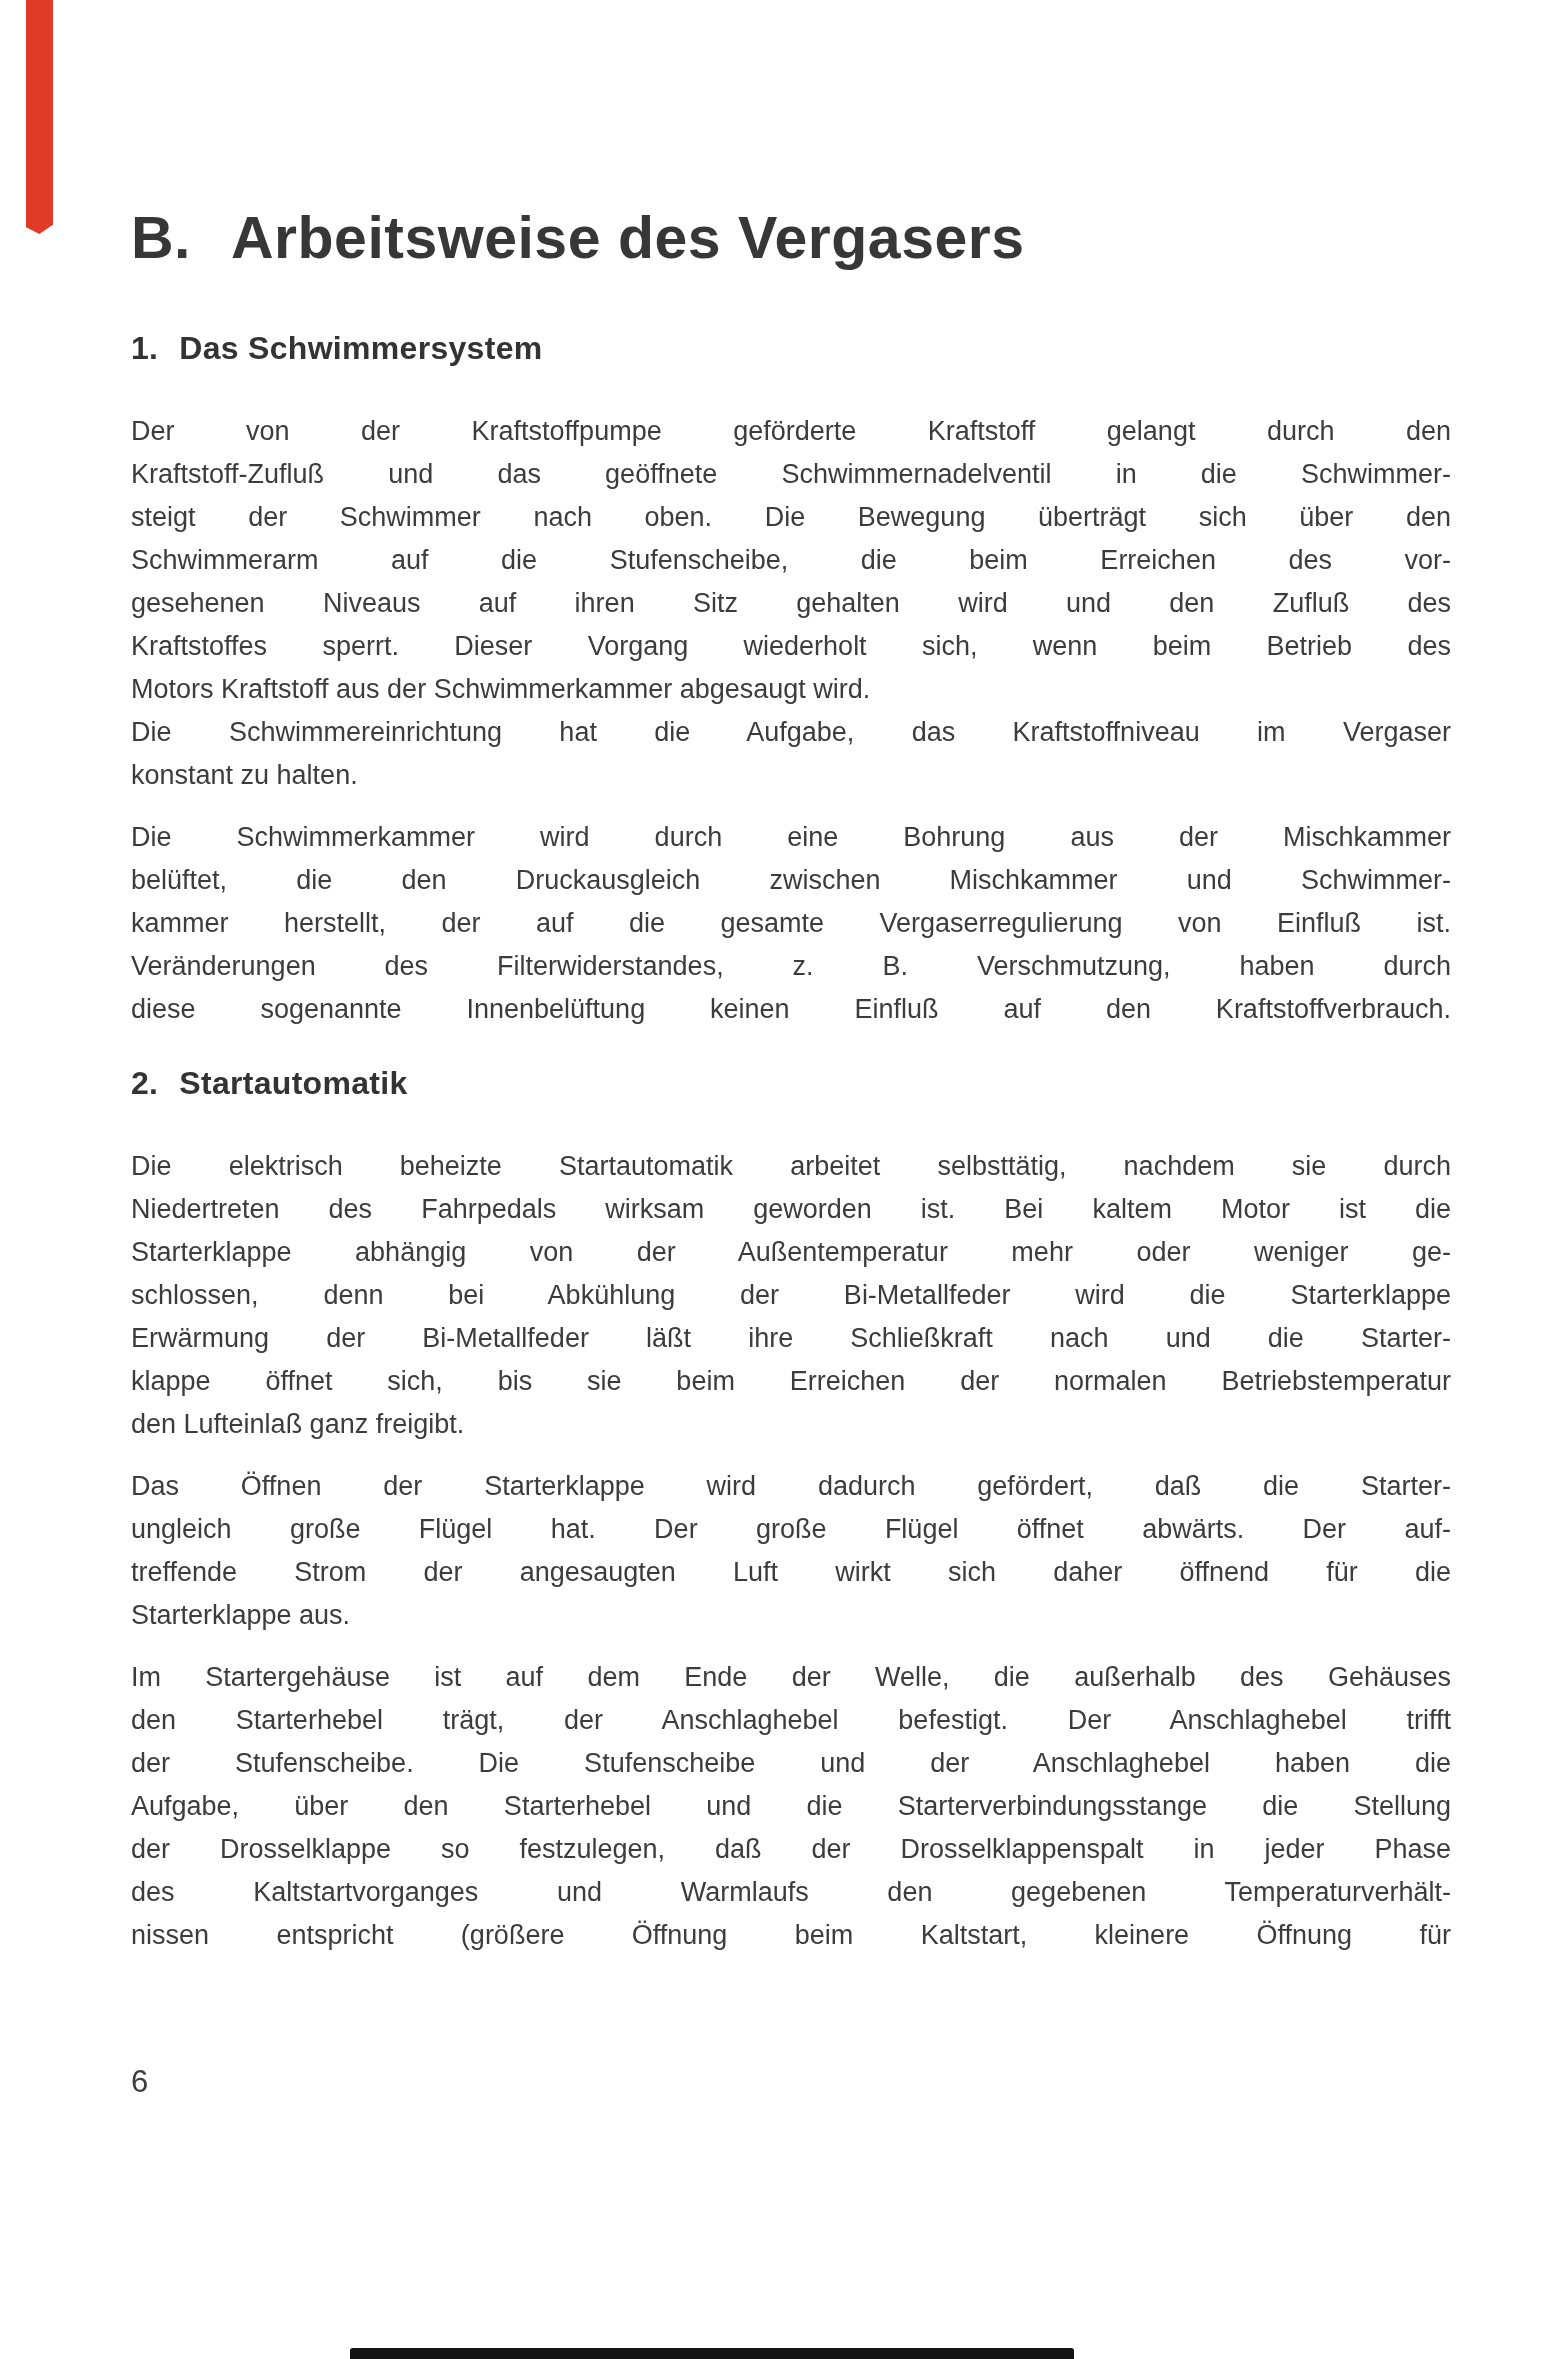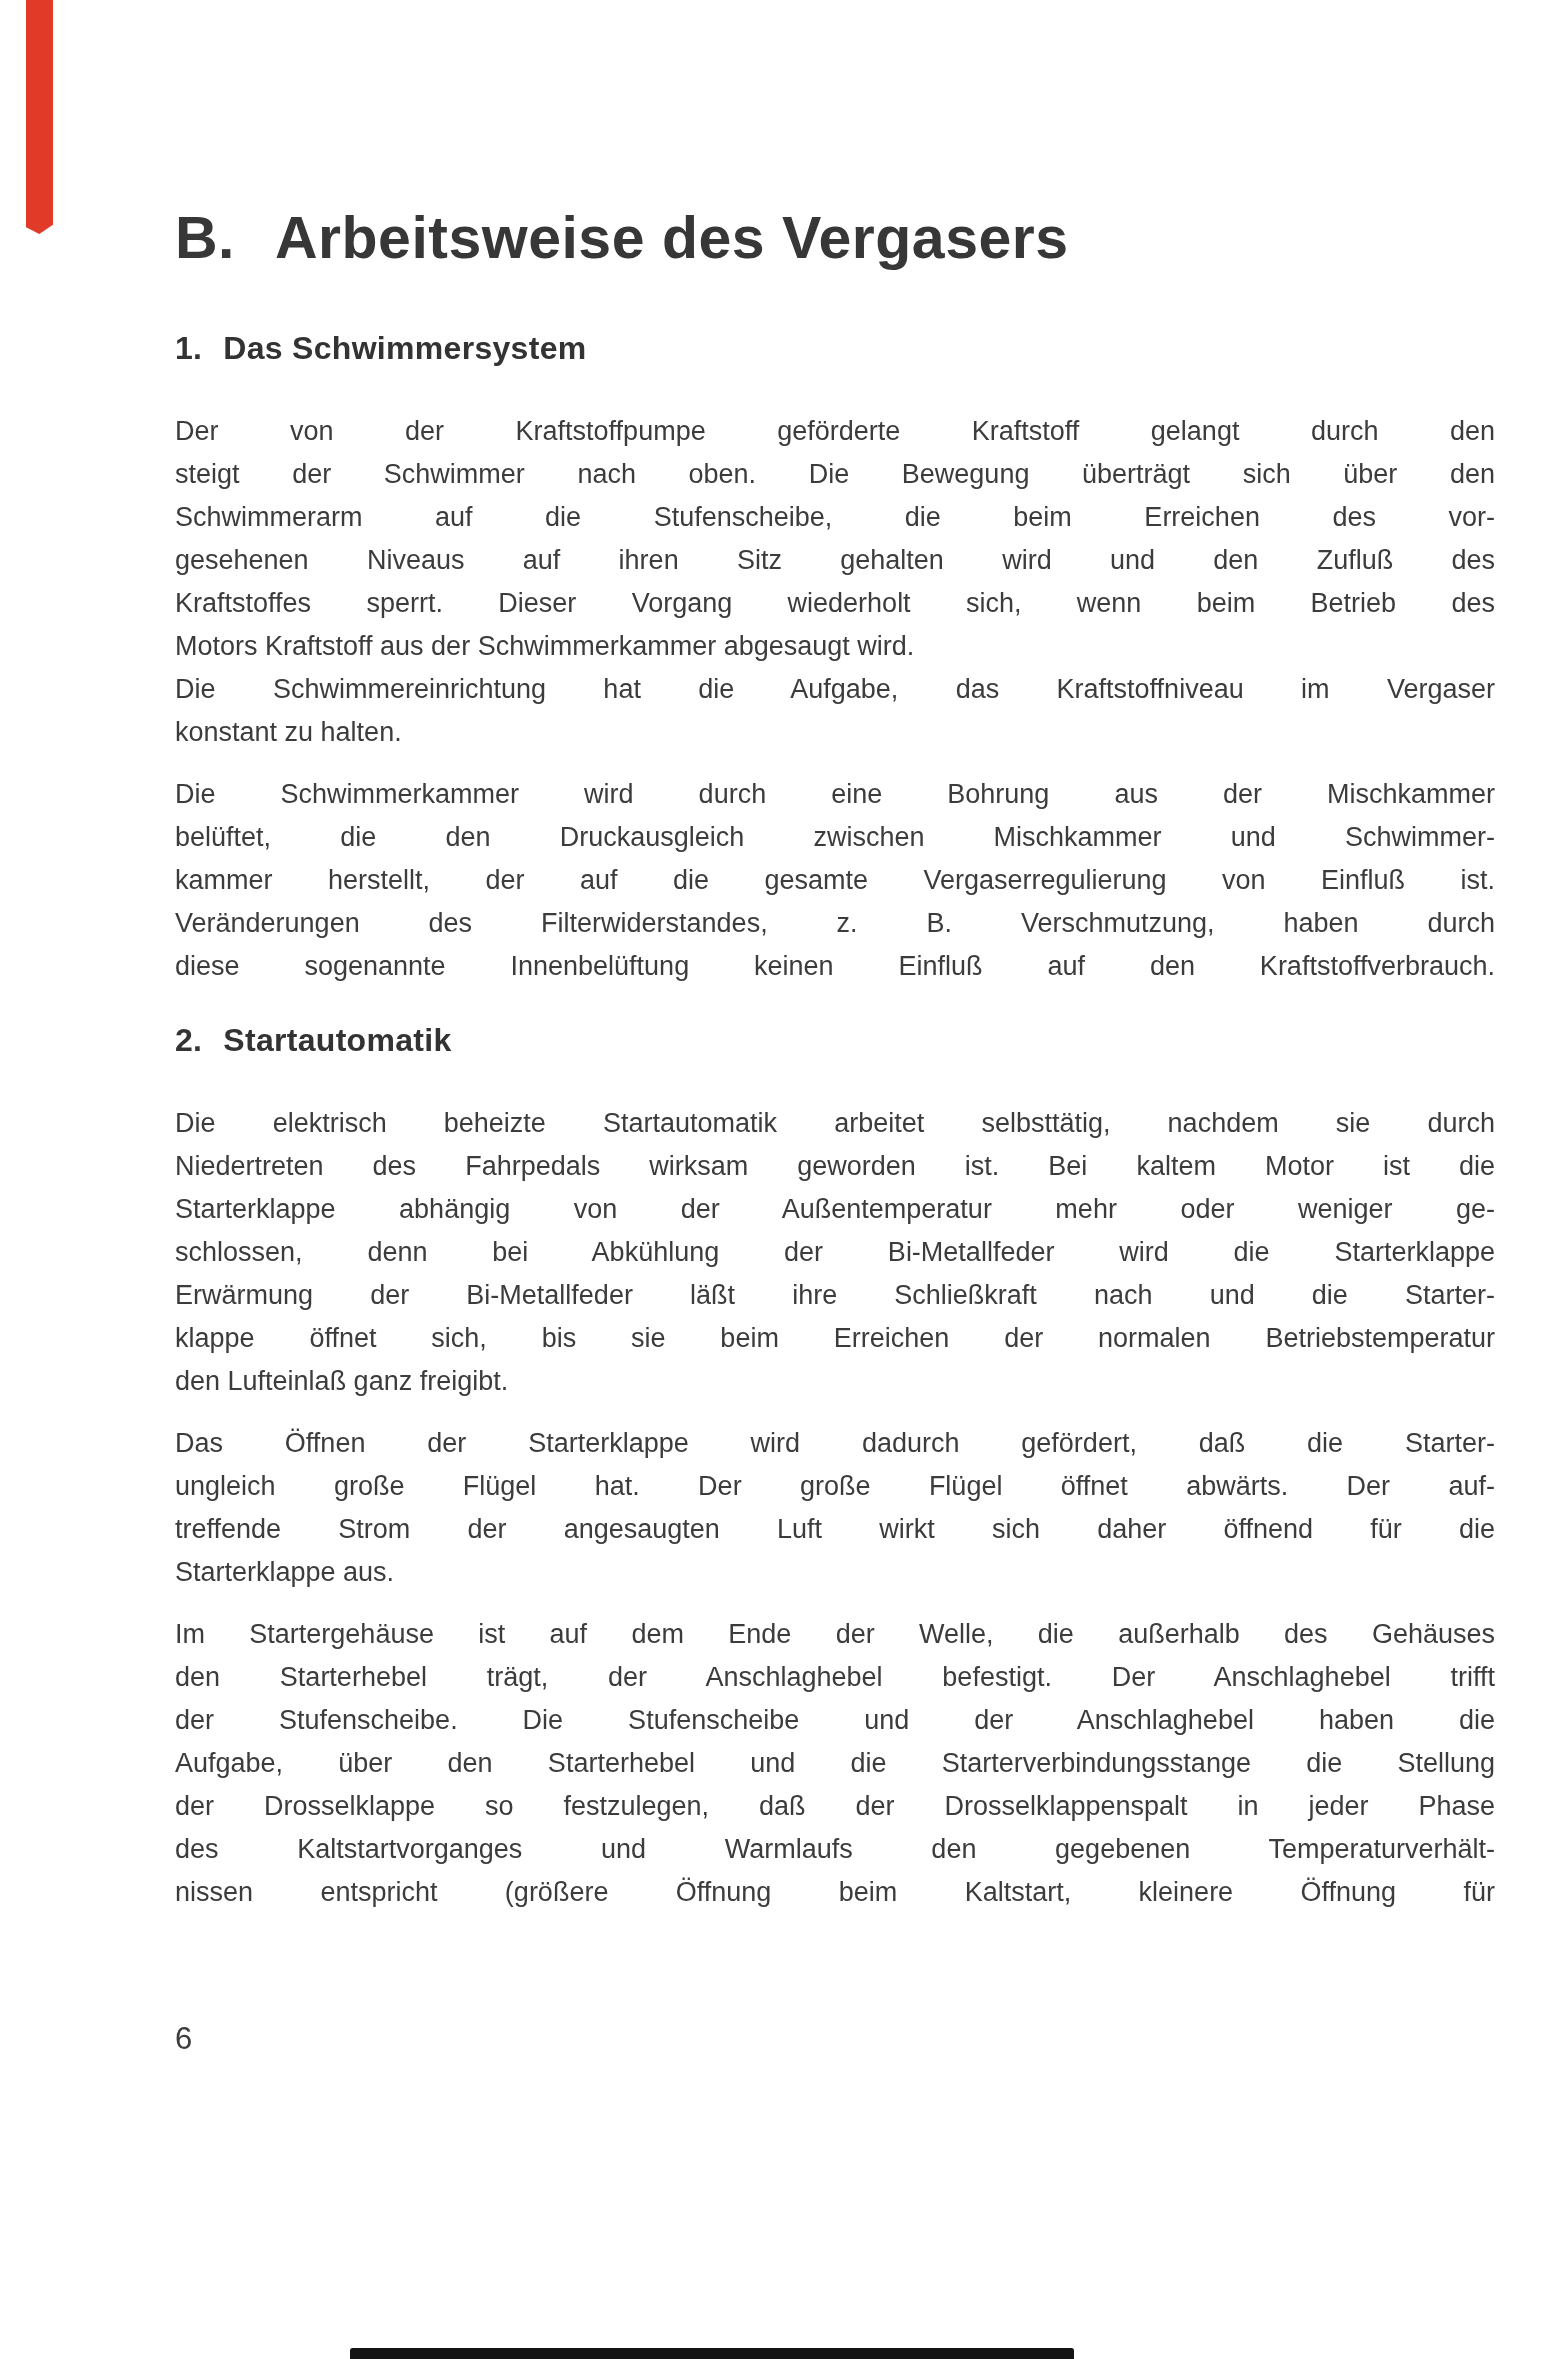--- a/index.html
+++ b/index.html
@@ -10,21 +10,21 @@
     overflow: hidden;
     font-family: "Liberation Sans", "DejaVu Sans", sans-serif;
     color: #3c3c3c;
   }
   .red-mark {
     position: absolute; left: 25.6px; top: 0;
     width: 27.4px; height: 234px;
     clip-path: polygon(0 0, 100% 0, 100% 96%, 50% 100%, 0 97%);
   }
   .content {
-    position: absolute; left: 131px; top: 206px; width: 1320px; margin-left: 44px;
+    position: absolute; left: 131px; top: 206px; width: 1320px;
   }
   .doc-title {
     margin: 0 0 59px 0;
     font-size: 59px; font-weight: 700; line-height: 64px;
     color: #373737; letter-spacing: 0.5px;
   }
   .doc-title .num { margin-right: 40px; }
   .section-heading {
     margin: 0 0 43px 0;
     font-size: 32px; font-weight: 700; line-height: 38px;
@@ -58,20 +58,21 @@
 <div class="content">
   <h1 class="doc-title">
     <span class="num">B.</span><span>Arbeitsweise des Vergasers</span>
   </h1>
 
   <div>
       <section class="section">
         <h2 class="section-heading"><span class="num">1.</span><span>Das Schwimmersystem</span></h2>
         <div class="para">
           <div class="pline">Der von der Kraftstoffpumpe geförderte Kraftstoff gelangt durch den</div>
+          <div class="pline">Kraftstoff-Zufluß und das geöffnete Schwimmernadelventil in die Schwimmer-</div>
           <div class="pline">steigt der Schwimmer nach oben. Die Bewegung überträgt sich über den</div>
           <div class="pline">Schwimmerarm auf die Stufenscheibe, die beim Erreichen des vor-</div>
           <div class="pline">gesehenen Niveaus auf ihren Sitz gehalten wird und den Zufluß des</div>
           <div class="pline">Kraftstoffes sperrt. Dieser Vorgang wiederholt sich, wenn beim Betrieb des</div>
           <div class="pline short">Motors Kraftstoff aus der Schwimmerkammer abgesaugt wird.</div>
           <div class="pline">Die Schwimmereinrichtung hat die Aufgabe, das Kraftstoffniveau im Vergaser</div>
           <div class="pline short">konstant zu halten.</div>
         </div>
         <div class="para">
           <div class="pline">Die Schwimmerkammer wird durch eine Bohrung aus der Mischkammer</div>

